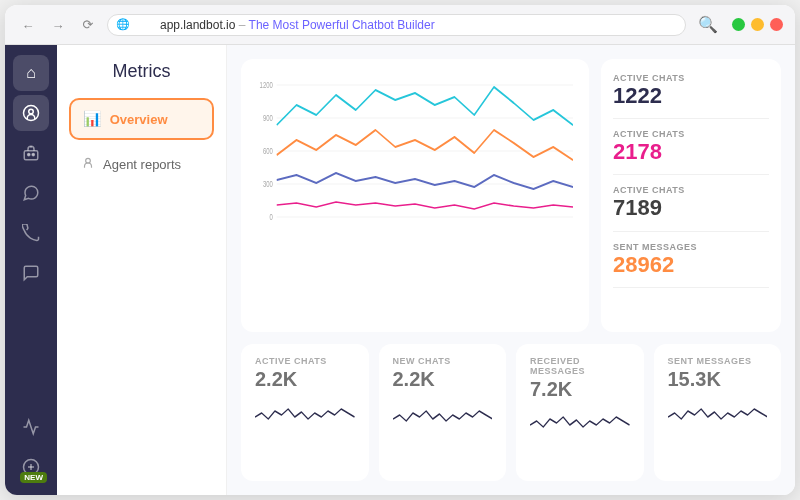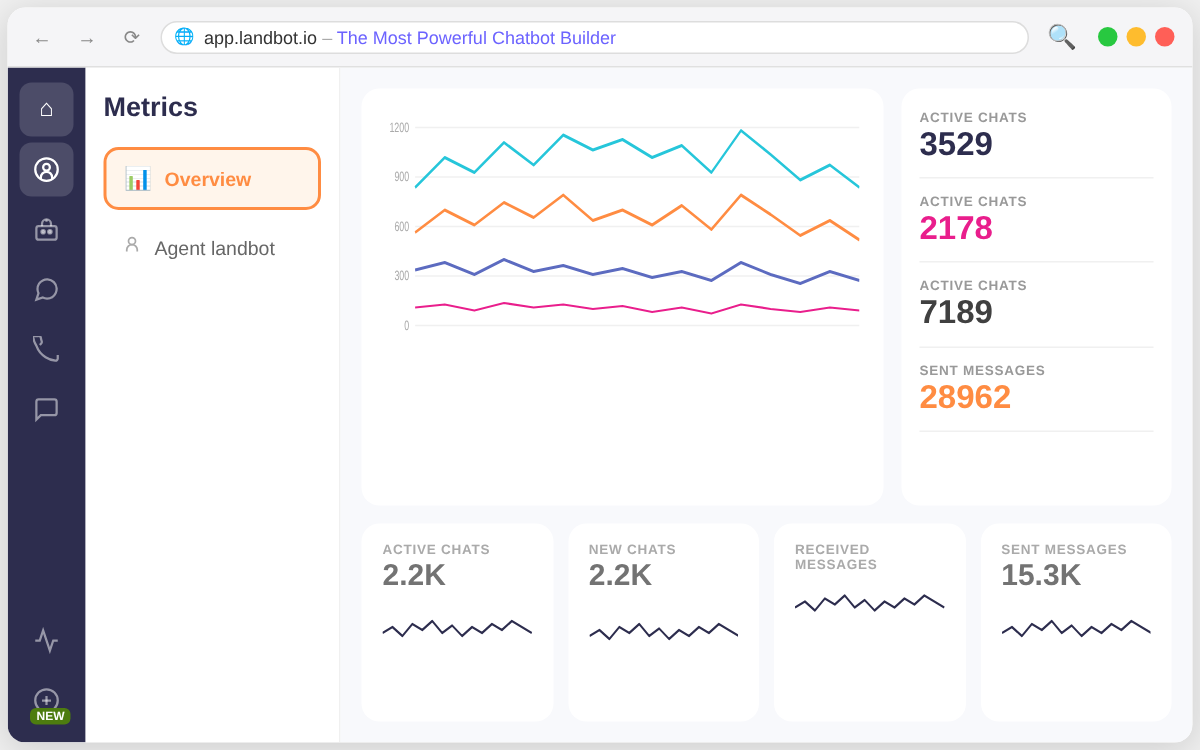--- a/index.html
+++ b/index.html
@@ -58,21 +58,21 @@
       align-items: center;
       gap: 6px;
       position: relative;
     }
     .address-bar .globe-icon {
       position: absolute;
       left: 8px;
       color: #aaa;
       font-size: 11px;
     }
-    .address-url { color: #333; }
+    .address-url { color: #333; margin-left: 24px; }
     .address-url .sep { color: #aaa; }
     .address-url .title { color: #6c63ff; }
     .search-icon-bar { color: #aaa; margin-left: 4px; }
     .window-controls {
       display: flex; gap: 6px; margin-left: 6px;
     }
     .wc { width: 13px; height: 13px; border-radius: 50%; }
     .wc-green { background: #28c840; }
     .wc-yellow { background: #febc2e; }
     .wc-red { background: #ff5f57; }
@@ -131,23 +131,24 @@
     
     .nav-panel {
       width: 170px;
       background: #fff;
       border-right: 1px solid #f0f0f0;
       padding: 16px 12px;
       flex-shrink: 0;
     }
     .nav-panel-title {
       font-size: 18px;
-      font-weight: 700;
+      font-weight: 400;
       color: #2d2d4e;
       margin-bottom: 16px;
+      text-align: center;
     }
     .nav-item {
       display: flex;
       align-items: center;
       gap: 8px;
       padding: 10px 12px;
       border-radius: 10px;
       cursor: pointer;
       margin-bottom: 6px;
       font-size: 13px;
@@ -353,21 +354,21 @@
           <span class="nav-icon">📊</span>
           <span>Overview</span>
         </div>
         <div class="nav-item">
           <span class="nav-icon">
             <svg width="14" height="14" viewBox="0 0 24 24" fill="none" stroke="#aaa" stroke-width="2">
                 <circle cx="12" cy="8" r="4"></circle>
                 <path d="M6 20v-2a6 6 0 0112 0v2"></path>
               </svg>
           </span>
-          <span>Agent landbot</span>
+          <span>Agent reports</span>
         </div>
       </div>
 
       <div class="dashboard">
 
         <div class="chart-card">
           <div class="chart-svg-wrap">
             <svg width="100%" height="160" viewBox="0 0 480 160" preserveAspectRatio="none">
 
               <line x1="30" y1="10" x2="480" y2="10" stroke="#f0f0f0" stroke-width="1"></line>
@@ -389,21 +390,21 @@
               <polyline points="30,105 60,100 90,108 120,98 150,106 180,102 210,108 240,104 270,110 300,106 330,112 360,100 390,108 420,114 450,106 480,112" fill="none" stroke="#5c6bc0" stroke-width="2" stroke-linejoin="round"></polyline>
 
               <polyline points="30,130 60,128 90,132 120,127 150,130 180,128 210,131 240,129 270,133 300,130 330,134 360,128 390,131 420,133 450,130 480,132" fill="none" stroke="#e91e8c" stroke-width="1.5" stroke-linejoin="round"></polyline>
             </svg>
           </div>
         </div>
 
         <div class="stats-panel">
           <div class="stat-row">
             <span class="stat-label">ACTIVE CHATS</span>
-            <span class="stat-value dark">3529</span>
+            <span class="stat-value dark">1222</span>
           </div>
           <div class="stat-divider"></div>
           <div class="stat-row">
             <span class="stat-label">ACTIVE CHATS</span>
             <span class="stat-value pink">2178</span>
           </div>
           <div class="stat-divider"></div>
           <div class="stat-row">
             <span class="stat-label">ACTIVE CHATS</span>
             <span class="stat-value teal">7189</span>
@@ -433,20 +434,21 @@
             <div class="metric-card-value">2.2K</div>
             <div class="sparkline">
               <svg width="100%" height="32" viewBox="0 0 120 32" preserveAspectRatio="none">
                 <polyline points="0,22 8,18 16,24 24,16 32,20 40,14 48,22 56,17 64,24 72,18 80,22 88,16 96,20 104,14 112,18 120,22" fill="none" stroke="#2d2d4e" stroke-width="1.5" stroke-linejoin="round"></polyline>
               </svg>
             </div>
           </div>
 
           <div class="metric-card">
             <div class="metric-card-label">RECEIVED MESSAGES</div>
+            <div class="metric-card-value">7.2K</div>
             <div class="sparkline">
               <svg width="100%" height="32" viewBox="0 0 120 32" preserveAspectRatio="none">
                 <polyline points="0,18 8,14 16,20 24,12 32,16 40,10 48,18 56,13 64,20 72,14 80,18 88,12 96,16 104,10 112,14 120,18" fill="none" stroke="#2d2d4e" stroke-width="1.5" stroke-linejoin="round"></polyline>
               </svg>
             </div>
           </div>
 
           <div class="metric-card">
             <div class="metric-card-label">SENT MESSAGES</div>
             <div class="metric-card-value">15.3K</div>

